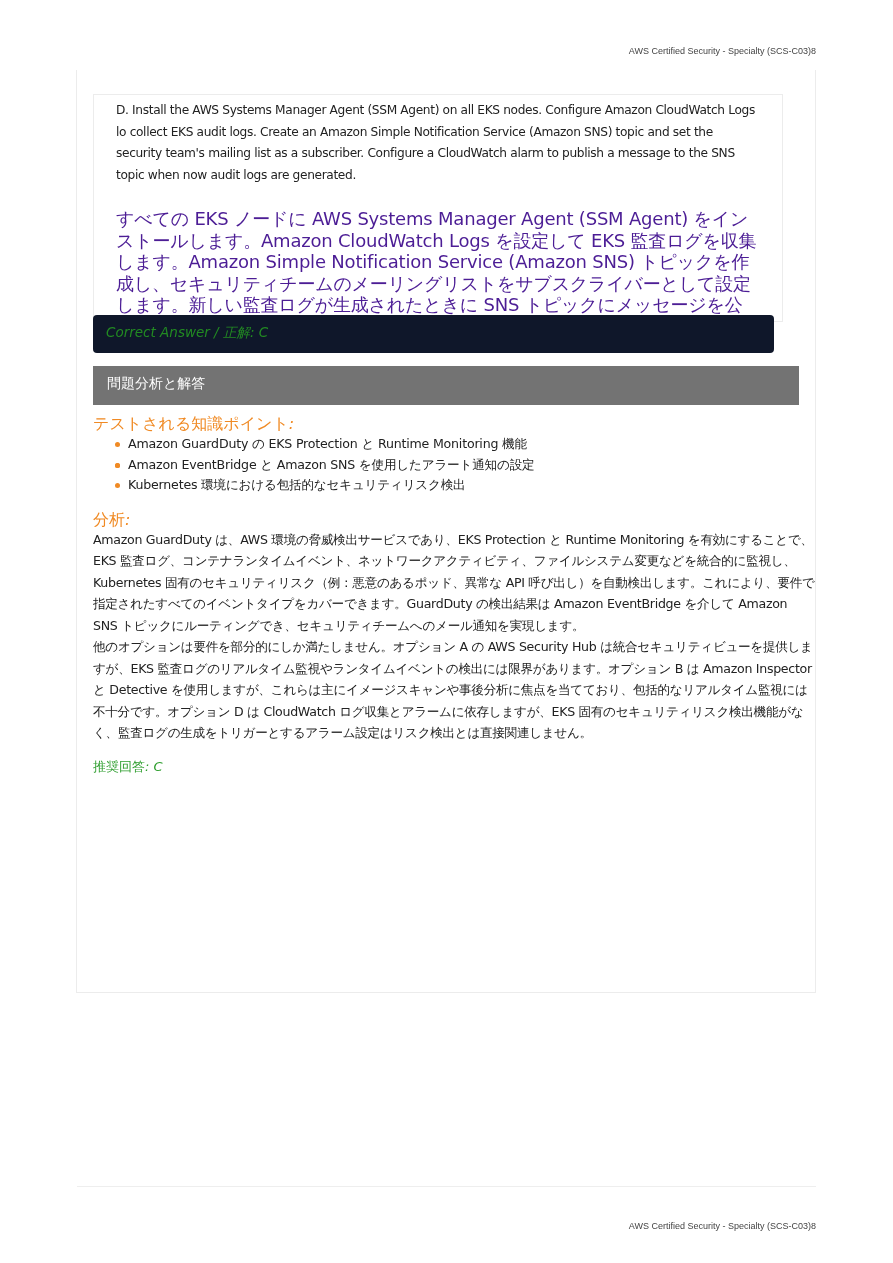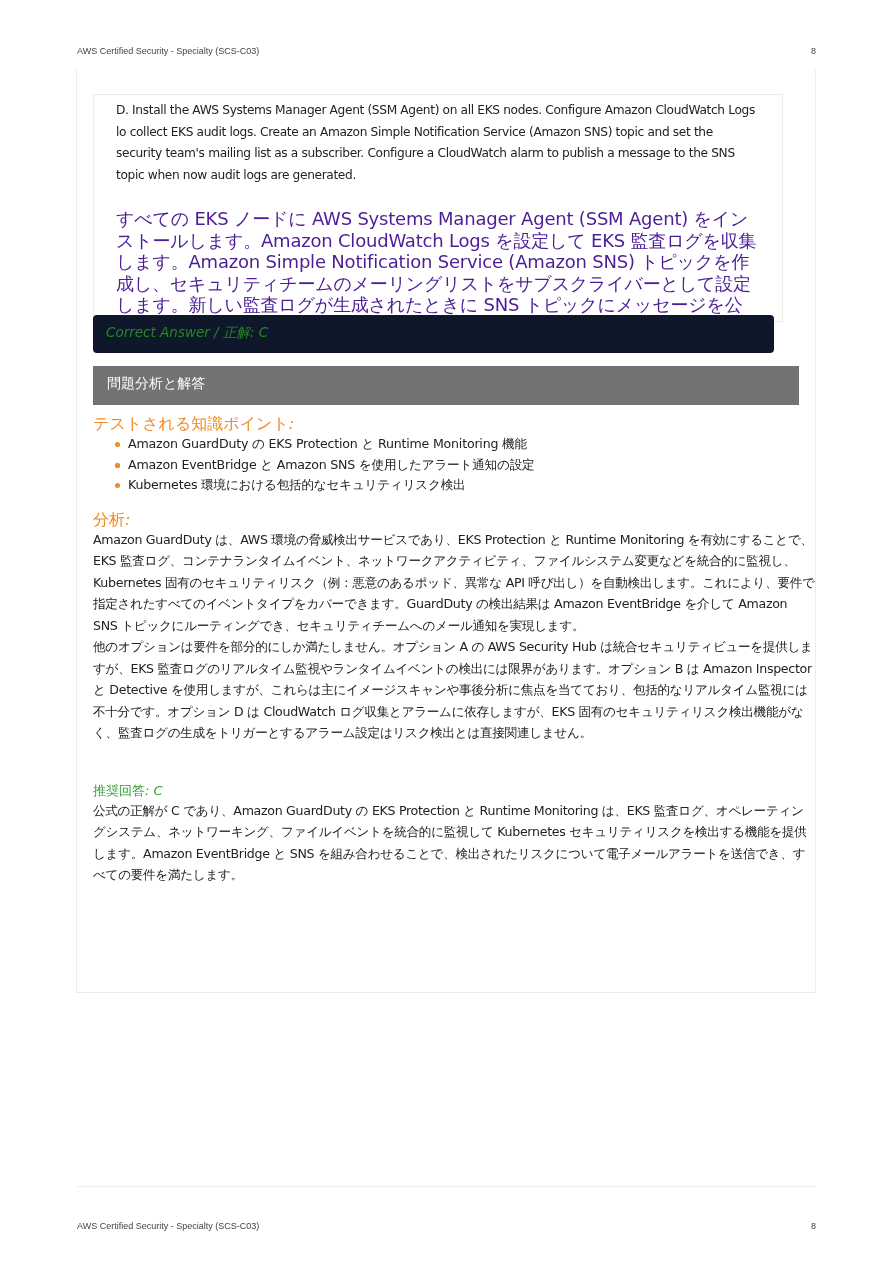--- a/index.html
+++ b/index.html
@@ -3,21 +3,21 @@
   <meta charset="utf-8">
   <style>
     html, body { margin: 0; padding: 0; }
     body {
       width: 893px; height: 1263px; background: #ffffff; position: relative; overflow: hidden;
       font-family: "DejaVu Sans", "Liberation Sans", sans-serif; color: #333333;
     }
     .page-header, .page-footer {
       position: absolute; left: 77px; right: 77px;
       font-family: "Liberation Sans", sans-serif; font-size: 9px; color: #444;
-      display: flex; justify-content: space-between;
+      display: flex; justify-content: flex-end;
     }
     .page-header { top: 46px; }
     .page-footer { top: 1221px; }
     .footer-rule { position: absolute; left: 77px; right: 77px; top: 1186px; height: 1px; background: #eeeeee; }
 
     .outer-box {
       position: absolute; left: 76px; top: 70px; width: 740px; height: 923px;
       border-left: 1px solid #ececec; border-right: 1px solid #ececec; border-bottom: 1px solid #ececec;
       box-sizing: border-box;
     }
@@ -36,21 +36,21 @@
       position: absolute; left: 93px; top: 315px; width: 681px; height: 38px;
       background: #0f172a; border-radius: 4px; box-sizing: border-box; padding: 9px 0 0 13px;
       font-style: italic; color: #228b22; font-size: 13.5px;
     }
     .section-bar {
       position: absolute; left: 93px; top: 366px; width: 706px; height: 39px;
       background: #737373; box-sizing: border-box; padding: 9px 0 0 14px; color: #ffffff; font-size: 14px;
     }
     .content { position: absolute; left: 93px; top: 414px; width: 722px; }
     .heading-orange { color: #f08a24; font-size: 16px; line-height: 19px; }
-    .heading-green { color: #2e9e2e; font-size: 13px; line-height: 19px; margin-top: 24px; }
+    .heading-green { color: #2e9e2e; font-size: 13px; line-height: 19px; }
     .heading-orange .colon, .heading-green .colon { font-style: italic; }
     ul.points { list-style: none; margin: 1px; padding: 0 0 0 21px; }
     ul.points li { font-size: 12.6px; line-height: 20.5px; color: #222; position: relative; padding-left: 13px; letter-spacing: -0.2px; }
     ul.points li .bullet { position: absolute; left: 0; top: 8px; width: 5px; height: 5px; border-radius: 50%; background: #f08a24; }
     .para { font-size: 12.6px; line-height: 21.5px; color: #222; margin: 0; letter-spacing: -0.3px; }
     .gap { height: 13px; }
   </style>
 </head>
 <body>
 
@@ -89,20 +89,19 @@
   <div class="heading-orange">
     <span>分析</span><span class="colon">:</span>
   </div>
   <p class="para">Amazon GuardDuty は、AWS 環境の脅威検出サービスであり、EKS Protection と Runtime Monitoring を有効にすることで、EKS 監査ログ、コンテナランタイムイベント、ネットワークアクティビティ、ファイルシステム変更などを統合的に監視し、Kubernetes 固有のセキュリティリスク（例：悪意のあるポッド、異常な API 呼び出し）を自動検出します。これにより、要件で指定されたすべてのイベントタイプをカバーできます。GuardDuty の検出結果は Amazon EventBridge を介して Amazon SNS トピックにルーティングでき、セキュリティチームへのメール通知を実現します。</p>
   <p class="para">他のオプションは要件を部分的にしか満たしません。オプション A の AWS Security Hub は統合セキュリティビューを提供しますが、EKS 監査ログのリアルタイム監視やランタイムイベントの検出には限界があります。オプション B は Amazon Inspector と Detective を使用しますが、これらは主にイメージスキャンや事後分析に焦点を当てており、包括的なリアルタイム監視には不十分です。オプション D は CloudWatch ログ収集とアラームに依存しますが、EKS 固有のセキュリティリスク検出機能がなく、監査ログの生成をトリガーとするアラーム設定はリスク検出とは直接関連しません。</p>
 
   <div class="gap"></div>
   <div class="heading-green">
     <span>推奨回答</span><span class="colon">: C</span>
   </div>
-  <p class="para">公式の正解が C であり、Amazon GuardDuty の EKS Protection と Runtime Monitoring は、EKS 監査ログ、オペレーティングシステム、ネットワーキング、ファイルイベントを統合的に監視して Kubernetes セキュリティリスクを検出する機能を提供します。Amazon EventBridge と SNS を組み合わせることで、検出されたリスクについて電子メールアラートを送信でき、すべての要件を満たします。</p>
 </div>
 
 <div class="footer-rule"></div>
 <div class="page-footer">
   <span>AWS Certified Security - Specialty (SCS-C03)</span>
   <span>8</span>
 </div>
 
 </body></html>

